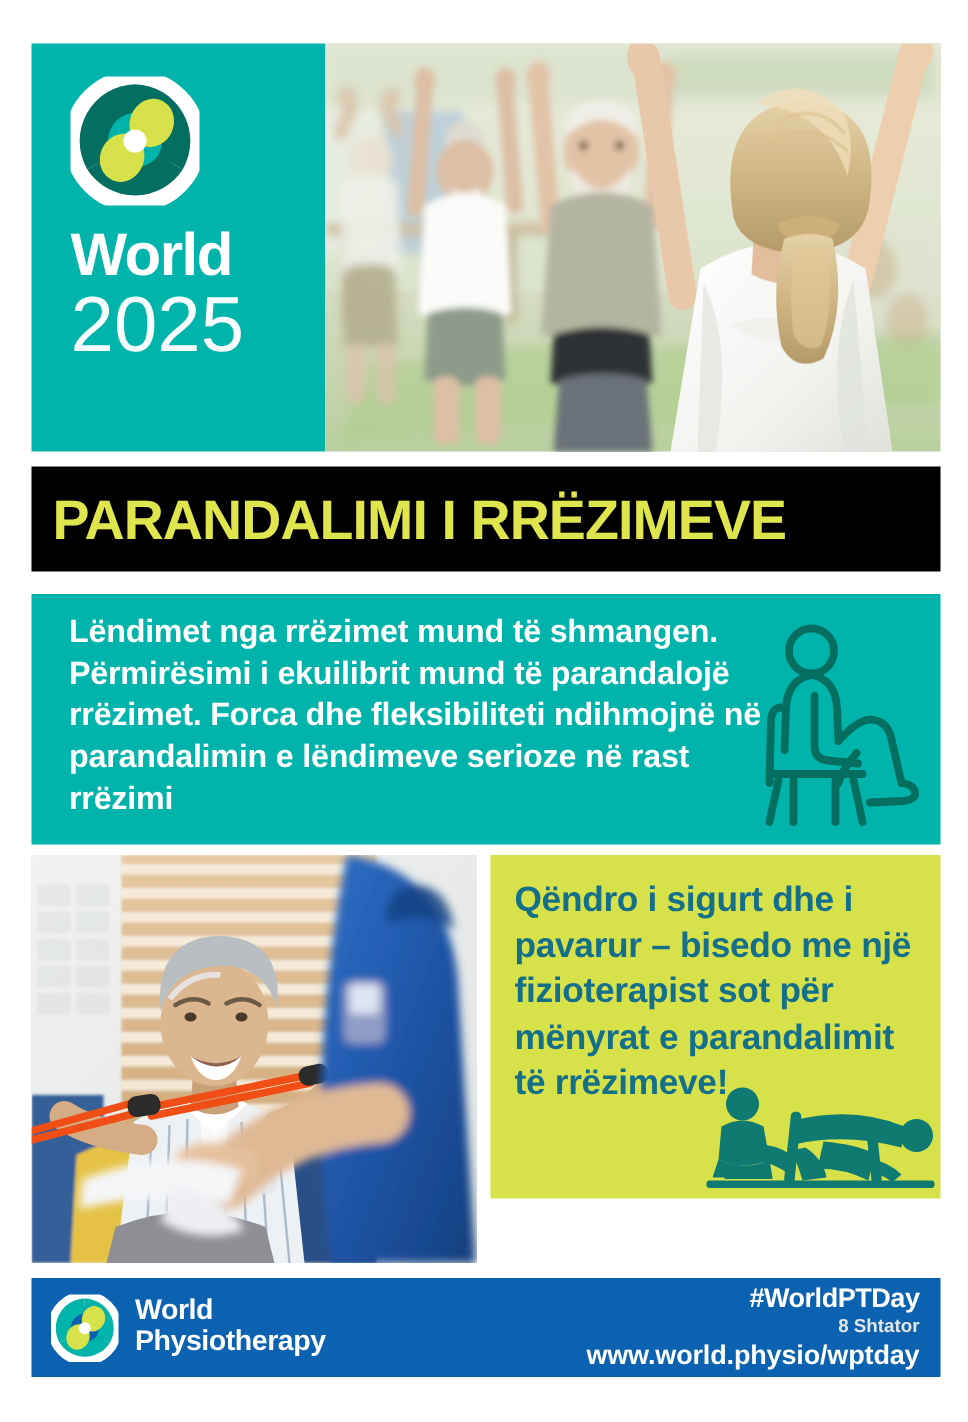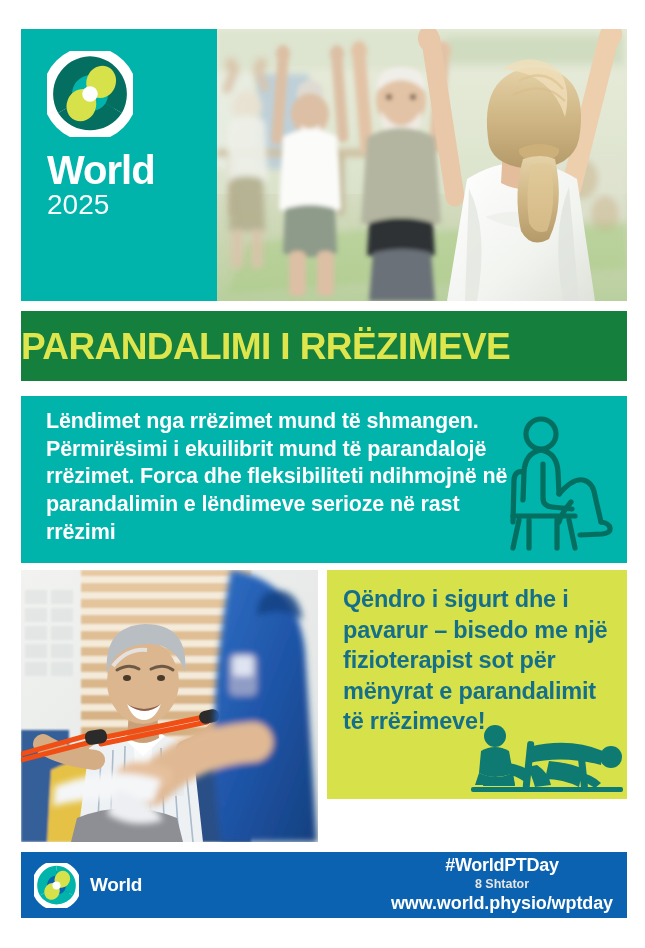--- a/index.html
+++ b/index.html
@@ -44,21 +44,21 @@
   }
   .wptd-title {
     font-weight: bold;
     color: #ffffff;
     font-size: 40px;
     line-height: 0.98;
     letter-spacing: -1px;
   }
   .wptd-year {
     color: #ffffff;
-    font-size: 28px;
+    font-size: 52px;
     line-height: 1.05;
     letter-spacing: 0px;
     font-weight: 300;
     opacity: 0.97;
   }
   .hero-photo {
     flex: 1;
     height: 272px;
     position: relative;
     overflow: hidden;
@@ -66,23 +66,24 @@
   }
   .hero-photo svg { display: block; width: 100%; height: 100%; }
 
   
   .title-banner {
     position: absolute;
     left: 21px;
     top: 311px;
     width: 606px;
     height: 70px;
-    background: #15803d;
+    background: #000000;
     display: flex;
     align-items: center;
+    padding-left: 14px;
     box-sizing: border-box;
   }
   .title-banner .headline {
     color: #dfe64d;
     font-size: 37px;
     font-weight: bold;
     letter-spacing: -0.6px;
     line-height: 1;
     white-space: nowrap;
   }
@@ -178,21 +179,21 @@
   }
   .wp-mark { width: 45px; height: 45px; position: relative; flex: none; }
   .wp-name {
     color: #ffffff;
     font-size: 19px;
     font-weight: bold;
     line-height: 1.08;
     letter-spacing: -0.3px;
   }
   .footer-spacer { flex: 1; }
-  .footer-right { text-align: center; }
+  .footer-right { text-align: right; }
   .hashtag {
     color: #ffffff;
     font-size: 18px;
     font-weight: bold;
     line-height: 1.15;
     letter-spacing: -0.3px;
   }
   .fdate {
     color: #e5e5e5;
     font-size: 12.5px;
@@ -536,20 +537,21 @@
           <path d="M50 6 A44 44 0 0 0 13 72 L32 61 A22 22 0 0 1 50 28 Z" fill="#00b3ab"></path>
           <path d="M87 72 A44 44 0 0 0 50 6 L50 28 A22 22 0 0 1 68 61 Z" fill="#00b3ab"></path>
           <path d="M13 72 A44 44 0 0 0 87 72 L68 61 A22 22 0 0 1 32 61 Z" fill="#00b3ab"></path>
           <ellipse cx="63" cy="36" rx="17" ry="19" transform="rotate(22 63 36)" fill="#d7e14a"></ellipse>
           <ellipse cx="40" cy="63" rx="17" ry="19" transform="rotate(22 40 63)" fill="#d7e14a"></ellipse>
           <circle cx="50" cy="50" r="9" fill="#ffffff"></circle>
         </svg>
       </div>
       <div class="wp-name">
         <div>World</div>
+        <div>Physiotherapy</div>
       </div>
     </div>
     <div class="footer-spacer"></div>
     <div class="footer-right">
       <div class="hashtag">#WorldPTDay</div>
       <div class="fdate">8 Shtator</div>
       <div class="furl">www.world.physio/wptday</div>
     </div>
   </div>
 

